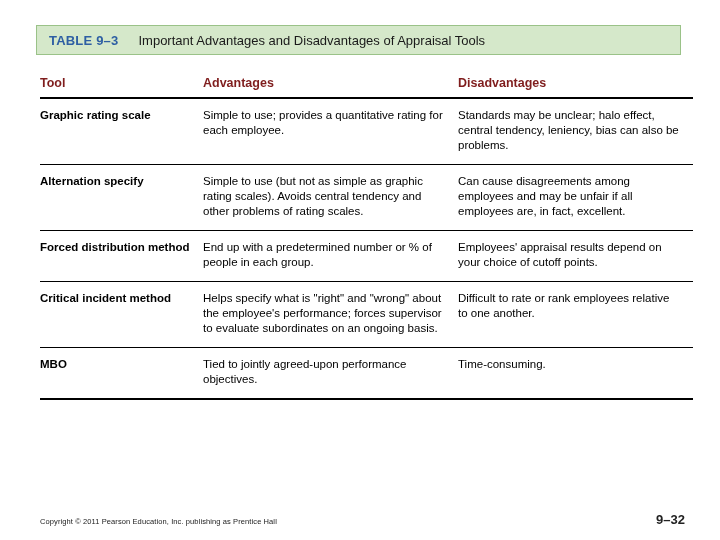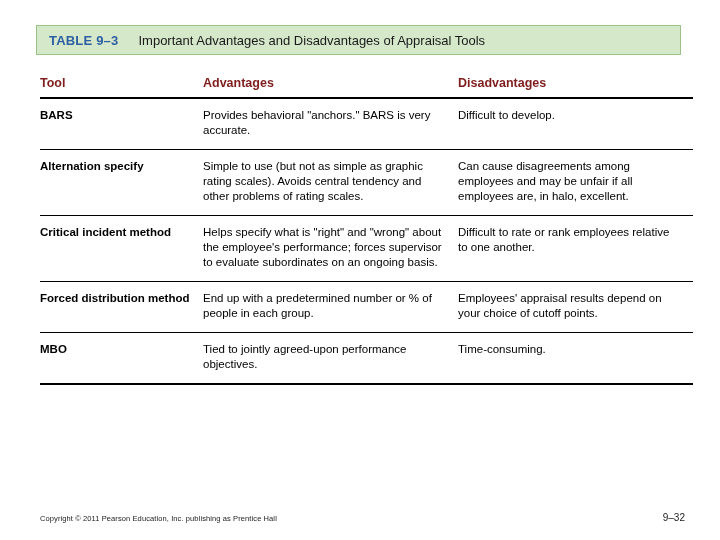--- a/index.html
+++ b/index.html
@@ -101,23 +101,24 @@
     justify-content: space-between;
     align-items: baseline;
   }
   .copyright-text {
     font-size: 7.5px;
     color: #222222;
     letter-spacing: 0.1px;
     white-space: nowrap;
   }
   .page-number {
-    font-size: 10px;
+    font-size: 13px;
     color: #222222;
     white-space: nowrap;
+    font-weight: bold;
   }
 </style>
 </head>
 <body>
 
 <div class="slide">
 
   <div class="table-caption-band">
     <span class="caption-label">TABLE 9–3</span>
     <span class="caption-title">Important Advantages and Disadvantages of Appraisal Tools</span>
@@ -131,38 +132,38 @@
     </colgroup>
     <thead>
       <tr>
         <th>Tool</th>
         <th>Advantages</th>
         <th>Disadvantages</th>
       </tr>
     </thead>
     <tbody>
       <tr>
-        <td class="tool-cell">BARS</td>
-        <td>Provides behavioral "anchors." BARS is very accurate.</td>
-        <td>Difficult to develop.</td>
+        <td class="tool-cell">Graphic rating scale</td>
+        <td>Simple to use; provides a quantitative rating for each employee.</td>
+        <td>Standards may be unclear; halo effect, central tendency, leniency, bias can also be problems.</td>
       </tr>
       <tr>
         <td class="tool-cell">Alternation specify</td>
         <td>Simple to use (but not as simple as graphic rating scales). Avoids central tendency and other problems of rating scales.</td>
-        <td>Can cause disagreements among employees and may be unfair if all employees are, in halo, excellent.</td>
+        <td>Can cause disagreements among employees and may be unfair if all employees are, in fact, excellent.</td>
+      </tr>
+      <tr>
+        <td class="tool-cell">Forced distribution method</td>
+        <td>End up with a predetermined number or % of people in each group.</td>
+        <td>Employees' appraisal results depend on your choice of cutoff points.</td>
       </tr>
       <tr>
         <td class="tool-cell">Critical incident method</td>
         <td>Helps specify what is "right" and "wrong" about the employee's performance; forces supervisor to evaluate subordinates on an ongoing basis.</td>
         <td>Difficult to rate or rank employees relative to one another.</td>
-      </tr>
-      <tr>
-        <td class="tool-cell">Forced distribution method</td>
-        <td>End up with a predetermined number or % of people in each group.</td>
-        <td>Employees' appraisal results depend on your choice of cutoff points.</td>
       </tr>
       <tr>
         <td class="tool-cell">MBO</td>
         <td>Tied to jointly agreed-upon performance objectives.</td>
         <td>Time-consuming.</td>
       </tr>
     </tbody>
   </table>
 
   <div class="slide-footer">

